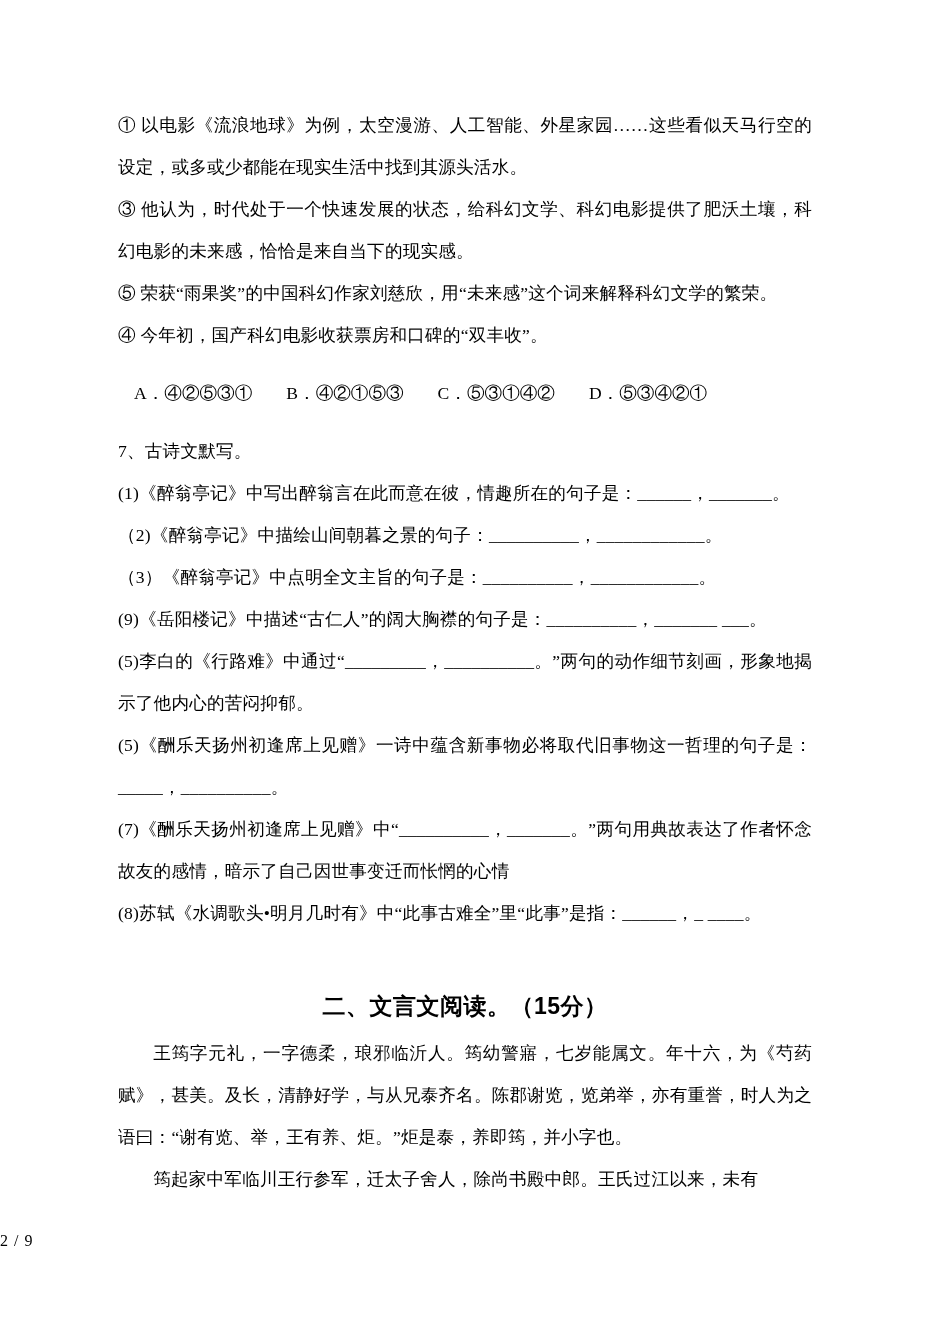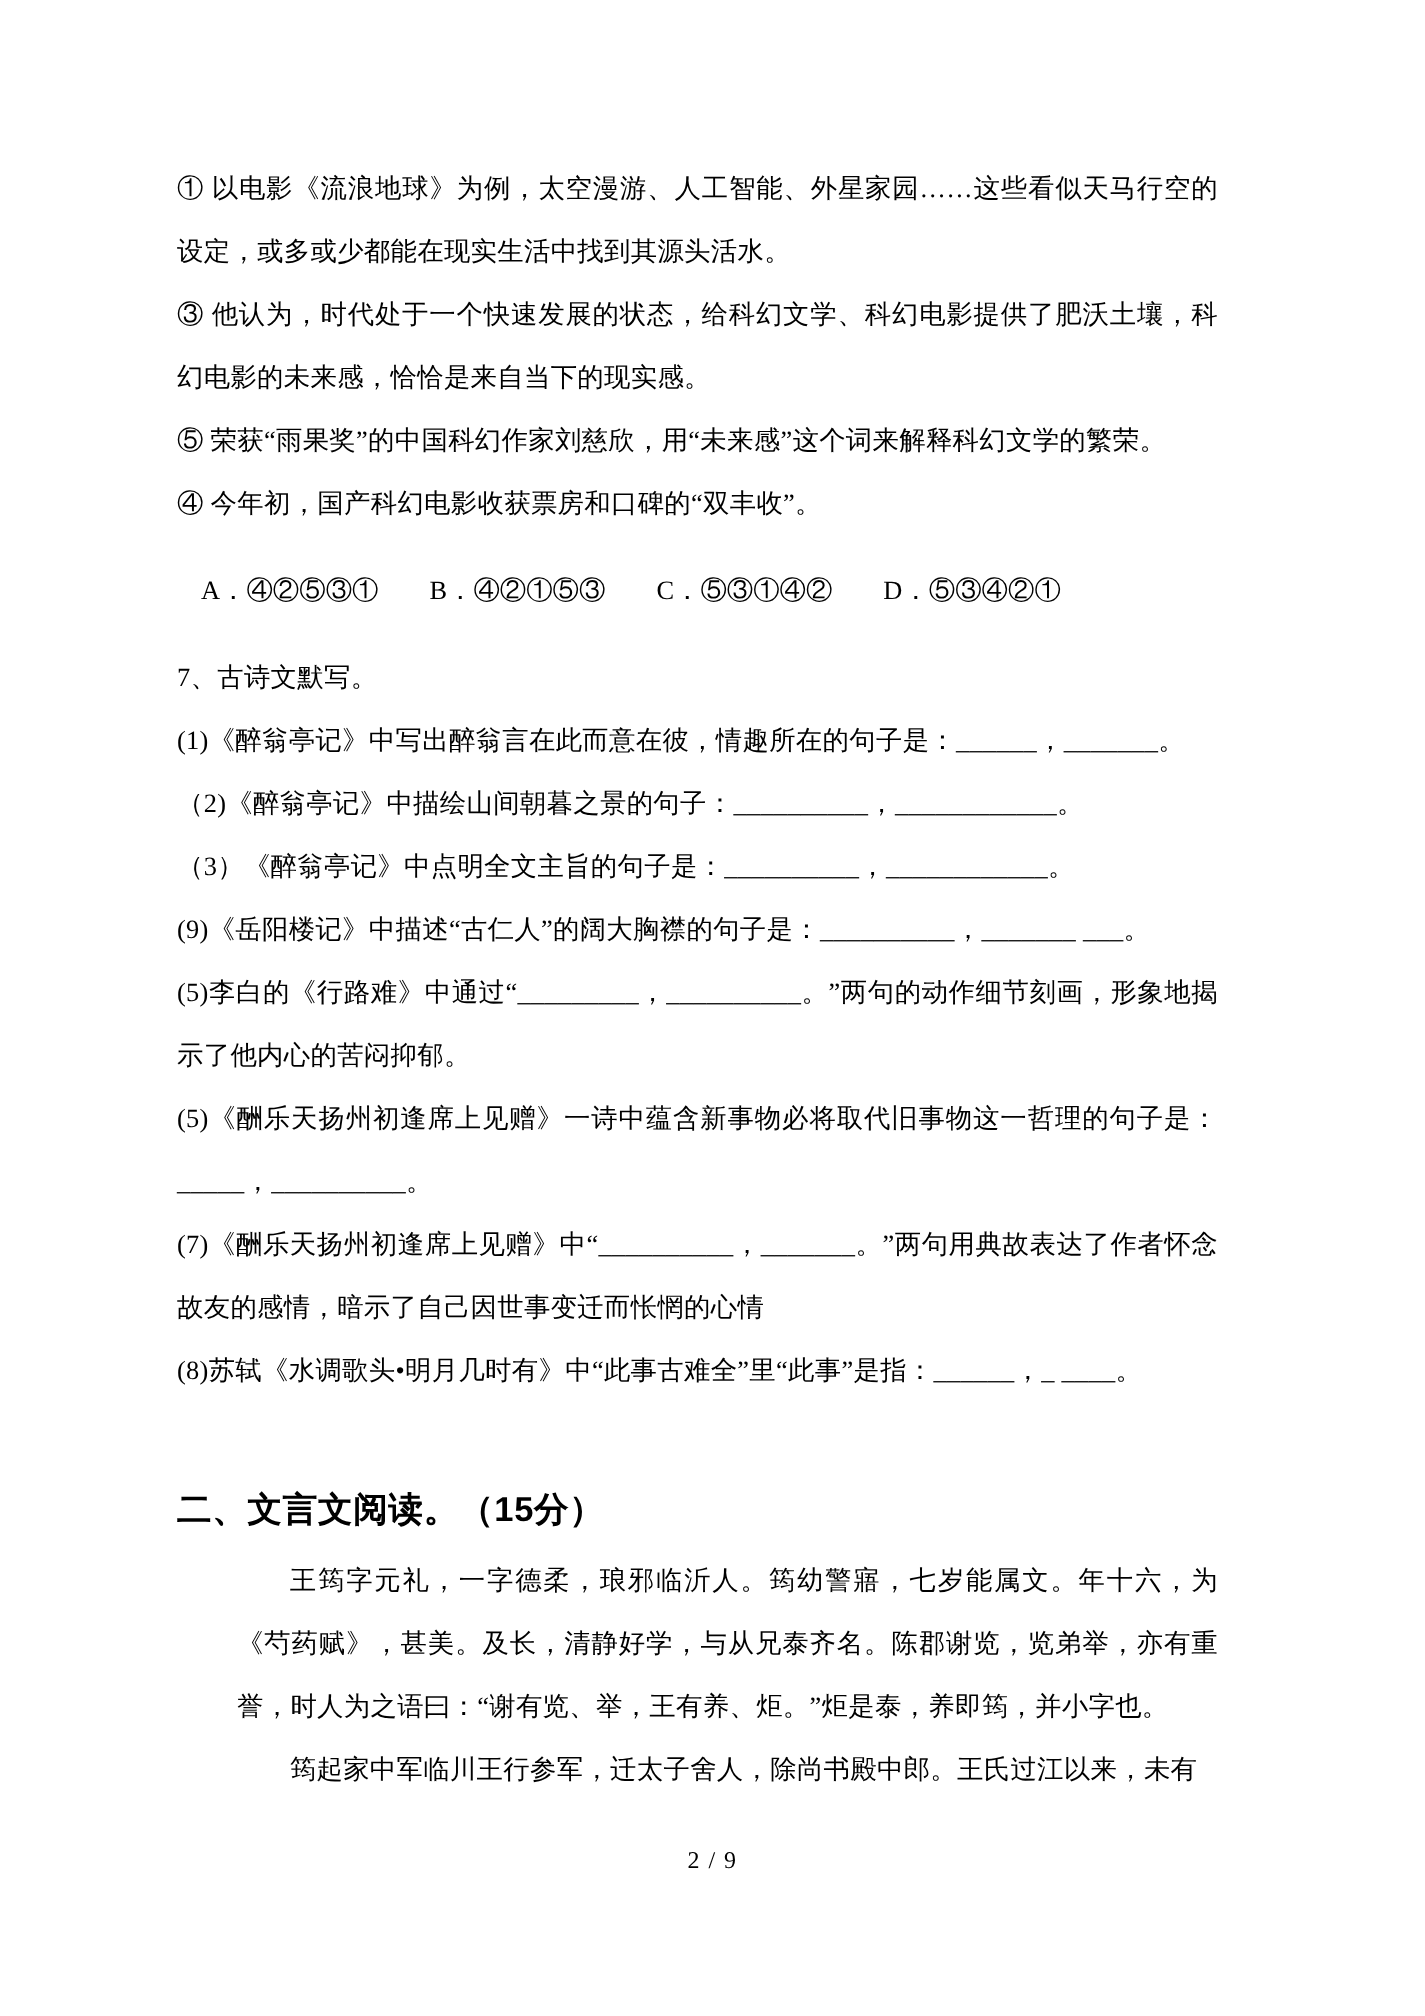--- a/index.html
+++ b/index.html
@@ -29,21 +29,20 @@
   .para {
     font-size: 17.6px;
     line-height: 42px;
     text-align: justify;
     text-justify: inter-ideograph;
     margin: 0;
     letter-spacing: 0.2px;
   }
   .para.indent2 {
     text-indent: 2em;
-    margin-left: 40px;
   }
   
   .choices {
     font-size: 17.6px;
     line-height: 42px;
     margin: 16px;
     white-space: pre;
     font-family: "Liberation Serif", "DejaVu Serif", serif;
   }
   .choice-gap {
@@ -51,29 +50,30 @@
     width: 34px;
   }
   
   .section-heading {
     font-family: "Liberation Sans", "DejaVu Sans", sans-serif;
     font-weight: bold;
     font-size: 23px;
     line-height: 40px;
     margin: 0;
     letter-spacing: 0.5px;
+    text-align: center;
   }
   .spacer-lg { height: 52px; }
   .spacer-sm { height: 6px; }
   .footer {
     position: absolute;
     left: 0;
     top: 1232px;
     width: 950px;
-    text-align: center;
+    text-align: left;
     font-size: 16px;
     font-family: "Liberation Serif", "DejaVu Serif", serif;
     letter-spacing: 1px;
   }
 </style>
 </head>
 <body>
 
 <div class="page">
 

